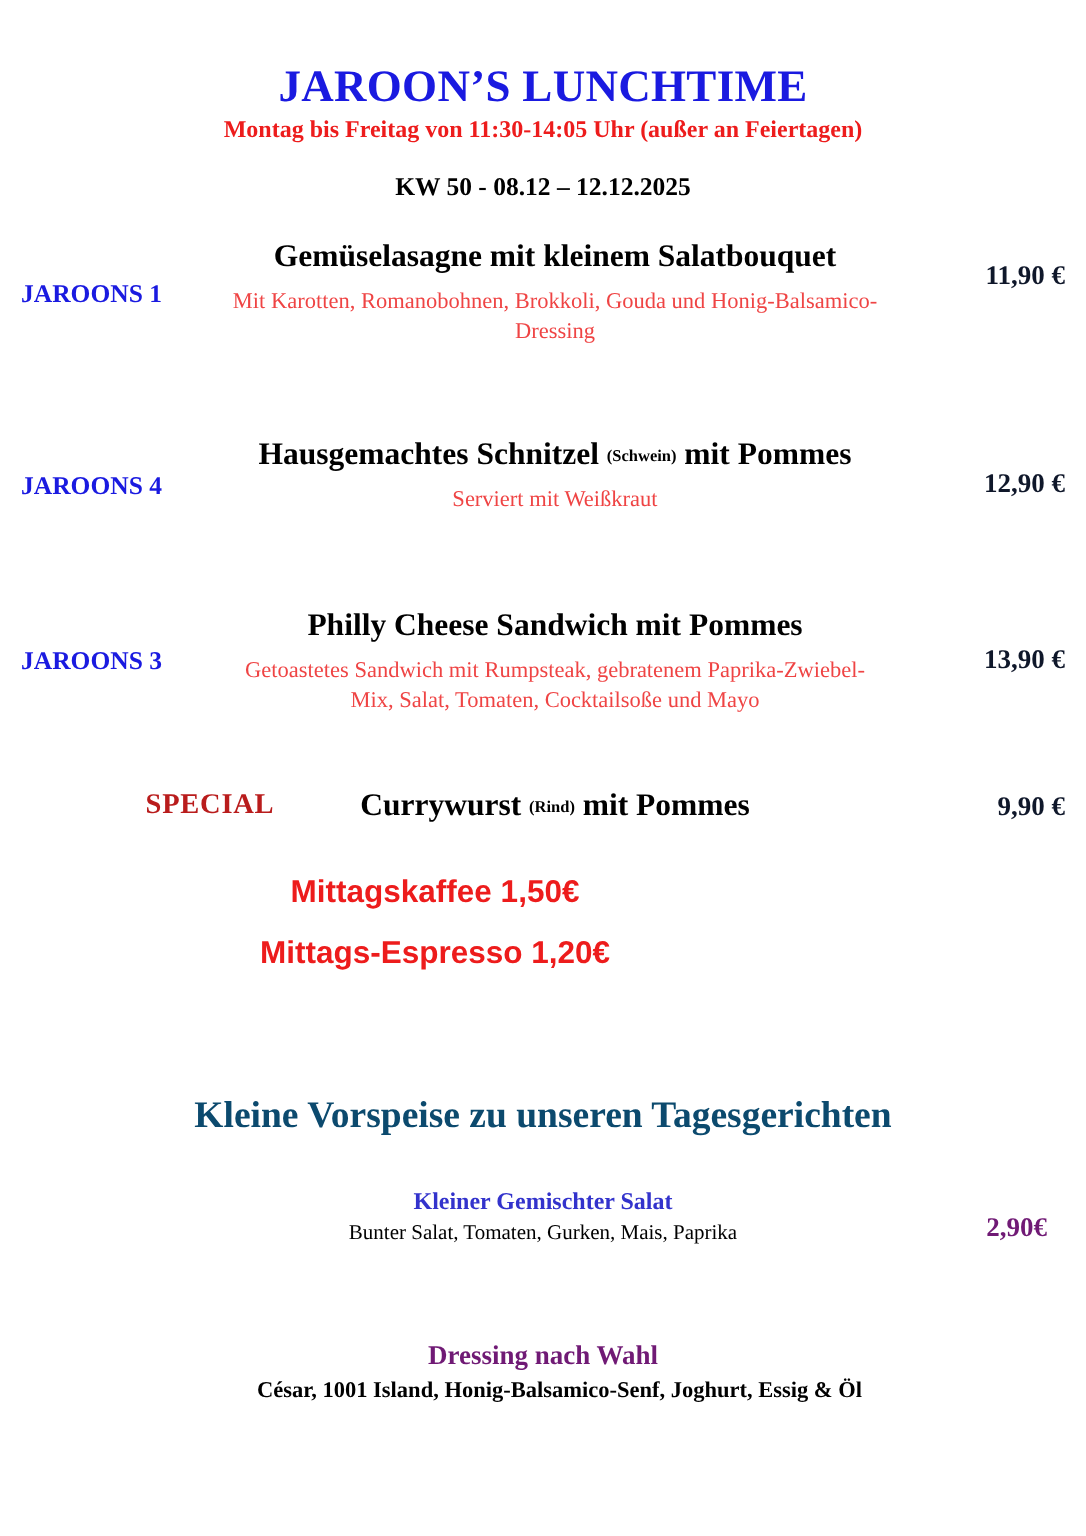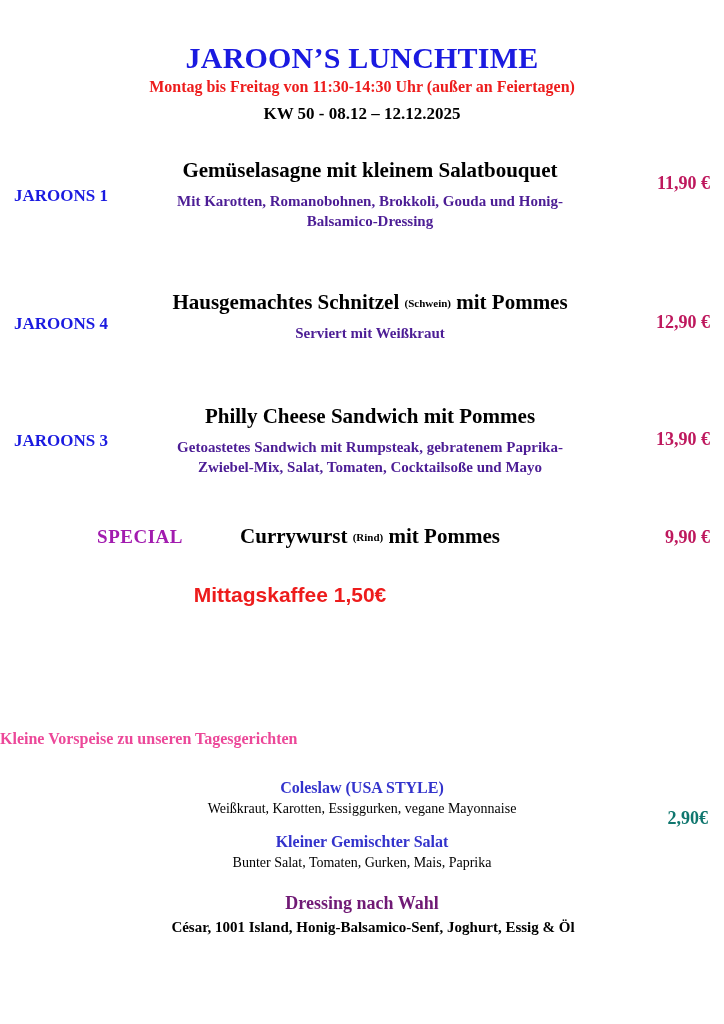--- a/index.html
+++ b/index.html
@@ -43,21 +43,21 @@
     font-weight: bold;
     color: #ED1C1C;
     line-height: 1.25;
     margin-top: 3px;
   }
   .daterange {
     font-size: 17px;
     font-weight: bold;
     color: #000000;
     line-height: 1.25;
-    margin-top: 6px;
+    margin-top: 17px;
   }
 
   
   .menu-row {
     position: absolute;
     left: 0;
     width: 724px;
   }
   .row-label {
     position: absolute;
@@ -65,21 +65,21 @@
     width: 150px;
     text-align: left;
     font-size: 17px;
     font-weight: bold;
     color: #1A1AE0;
   }
   .row-label.special-label {
     left: 60px;
     width: 160px;
     text-align: center;
-    color: #a21caf;
+    color: #b91c1c;
     font-size: 19px;
     letter-spacing: 0.5px;
   }
   .row-body {
     position: absolute;
     left: 150px;
     width: 440px;
     text-align: center;
   }
   .dish-name {
@@ -88,33 +88,33 @@
     color: #000000;
     line-height: 1.18;
   }
   .dish-note {
     font-size: 11px;
     font-weight: bold;
     vertical-align: 2px;
   }
   .dish-desc {
     font-size: 15px;
-    font-weight: bold;
-    color: #4c1d95;
+    font-weight: normal;
+    color: #ef4444;
     line-height: 1.32;
     margin-top: 9px;
   }
   .row-price {
     position: absolute;
     right: 14px;
     width: 120px;
     text-align: right;
     font-size: 18px;
     font-weight: bold;
-    color: #be185d;
+    color: #0f172a;
   }
 
   
   .drinks {
     position: absolute;
     left: 0;
     top: 584px;
     width: 580px;
     text-align: center;
   }
@@ -128,23 +128,24 @@
   .drink-line + .drink-line {
     margin-top: 20px;
   }
 
   
   .starters-heading {
     position: absolute;
     left: 0;
     top: 730px;
     width: 724px;
-    font-size: 16px;
-    font-weight: bold;
-    color: #ec4899;
+    text-align: center;
+    font-size: 25px;
+    font-weight: bold;
+    color: #0c4a6e;
   }
   .starters-block {
     position: absolute;
     left: 0;
     top: 778px;
     width: 724px;
     text-align: center;
   }
   .starter-name {
     font-size: 16px;
@@ -157,27 +158,27 @@
     font-weight: normal;
     color: #000000;
     line-height: 1.3;
     margin-top: 2px;
   }
   .starter-gap {
     height: 14px;
   }
   .starters-price {
     position: absolute;
-    right: 16px;
+    right: 26px;
     top: 808px;
     width: 120px;
     text-align: right;
     font-size: 18px;
     font-weight: bold;
-    color: #0f766e;
+    color: #701a75;
   }
 
   
   .dressing {
     position: absolute;
     left: 0;
     top: 892px;
     width: 724px;
     text-align: center;
   }
@@ -196,21 +197,21 @@
     margin-left: 22px;
   }
 </style>
 </head>
 <body>
 
 <div class="page">
 
   <div class="header">
     <div class="title">JAROON’S LUNCHTIME</div>
-    <div class="subtitle">Montag bis Freitag von 11:30-14:30 Uhr (außer an Feiertagen)</div>
+    <div class="subtitle">Montag bis Freitag von 11:30-14:05 Uhr (außer an Feiertagen)</div>
     <div class="daterange">KW 50 - 08.12 – 12.12.2025</div>
   </div>
 
   <div class="menu-row" style="top:158px;">
     <div class="row-label" style="top:28px;">JAROONS 1</div>
     <div class="row-body">
       <div class="dish-name">Gemüselasagne mit kleinem Salatbouquet</div>
       <div class="dish-desc">Mit Karotten, Romanobohnen, Brokkoli, Gouda und Honig-Balsamico-Dressing</div>
     </div>
     <div class="row-price" style="top:15px;">11,90 €</div>
@@ -237,29 +238,26 @@
   <div class="menu-row" style="top:524px;">
     <div class="row-label special-label" style="top:2px;">SPECIAL</div>
     <div class="row-body">
       <div class="dish-name"><span>Currywurst</span> <span class="dish-note">(Rind)</span> <span>mit Pommes</span></div>
     </div>
     <div class="row-price" style="top:3px;">9,90 €</div>
   </div>
 
   <div class="drinks">
     <div class="drink-line">Mittagskaffee   1,50€</div>
+    <div class="drink-line">Mittags-Espresso 1,20€</div>
   </div>
 
   <div class="starters-heading">Kleine Vorspeise zu unseren Tagesgerichten</div>
 
   <div class="starters-block">
-    <div>
-      <div class="starter-name">Coleslaw (USA STYLE)</div>
-      <div class="starter-desc">Weißkraut, Karotten, Essiggurken, vegane Mayonnaise</div>
-    </div>
     <div class="starter-gap"></div>
     <div>
       <div class="starter-name">Kleiner Gemischter Salat</div>
       <div class="starter-desc">Bunter Salat, Tomaten, Gurken, Mais, Paprika</div>
     </div>
   </div>
 
   <div class="starters-price">2,90€</div>
 
   <div class="dressing">

